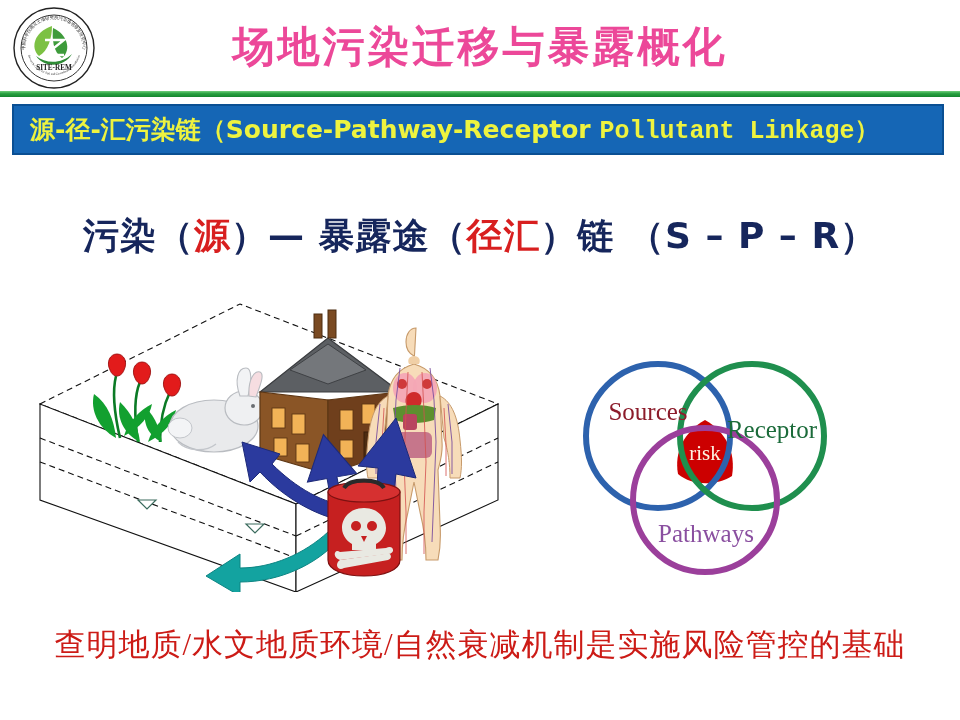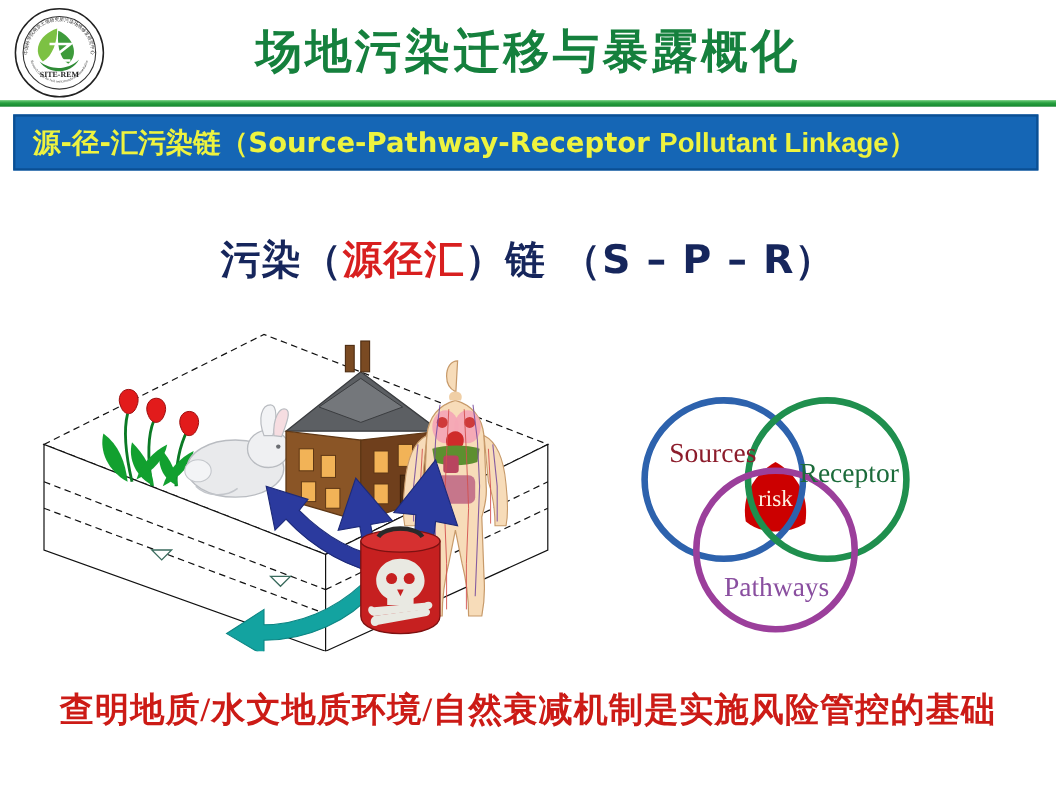--- a/index.html
+++ b/index.html
@@ -10,62 +10,62 @@
   }
   .slide{position:relative;width:960px;height:720px;}
 
   
   .header{position:absolute;left:0;top:0;width:960px;height:92px;}
   .logo-left{position:absolute;left:12px;top:6px;width:84px;height:84px;}
   .page-title{
     position:absolute;left:170px;top:14px;width:620px;height:66px;
     display:flex;align-items:center;justify-content:center;
     font-family:"DejaVu Sans","Liberation Sans",sans-serif;
-    font-size:42px;font-weight:bold;color:#15803d;letter-spacing:3px;
+    font-size:42px;font-weight:bold;color:#ec4899;letter-spacing:3px;
     white-space:nowrap;
   }
   .logo-right{position:absolute;right:8px;top:8px;width:130px;height:76px;}
 
   .green-rule{position:absolute;left:0;top:91px;width:960px;height:6px;
     background:linear-gradient(to bottom,#6fce7b 0%,#27a03f 45%,#15862f 100%);}
 
   
   .banner{
     position:absolute;left:12px;top:104px;width:932px;height:51px;
     background:#1566b5;border:2px solid #0a4f93;
     display:flex;align-items:center;
     box-sizing:border-box;
   }
   .banner-text{
     padding-left:16px;white-space:nowrap;
     font-size:25px;font-weight:bold;color:#eef33f;letter-spacing:0px;
     font-family:"DejaVu Sans","Liberation Sans",sans-serif;
   }
-  .banner-text .ser{font-family:Liberation Sans, sans-serif;margin-top:27px;}
+  .banner-text .ser{font-family:Liberation Mono, monospace;margin-top:27px;}
 
   
   .spr-line{
     position:absolute;left:0;top:205px;width:960px;height:62px;
     display:flex;align-items:center;justify-content:center;
     font-family:"DejaVu Sans","Liberation Sans",sans-serif;
     font-size:36px;font-weight:bold;color:#16265c;white-space:nowrap;
     letter-spacing:1px;
   }
   .spr-line .hot{color:#d81f1f;}
   .csm-svg{position:absolute;left:28px;top:292px;}
 
   
   .venn{position:absolute;left:540px;top:328px;width:330px;height:250px;}
 
   
   .bottom-note{
     position:absolute;left:0;top:620px;width:960px;height:50px;
     display:flex;align-items:center;justify-content:center;
     font-family:"Liberation Serif","DejaVu Serif",serif;
-    font-size:31px;font-weight:bold;color:#cc1b16;white-space:nowrap;
+    font-size:31px;font-weight:normal;color:#cc1b16;white-space:nowrap;
     letter-spacing:1px;
   }
 </style>
 </head>
 <body>
 
 <div class="slide">
 
   <div class="header">
 
@@ -101,20 +101,21 @@
 
   <div class="green-rule"></div>
 
   <div class="banner">
     <div class="banner-text"><span>源-径-汇污染链（Source-Pathway-Receptor </span><span class="ser">Pollutant Linkage</span><span>）</span></div>
   </div>
 
   <div class="spr-line">
       <span>污染（</span>
       <span class="hot">源</span>
+      <span>）— 暴露途（</span>
       <span class="hot">径</span>
       <span class="hot">汇</span>
       <span>）链 （S – P – R）</span>
     </div>
 
   <div class="csm-svg">
   <svg width="500" height="300" viewBox="0 0 500 300">
 
     <g fill="none" stroke="#111111" stroke-width="1.1">
 

